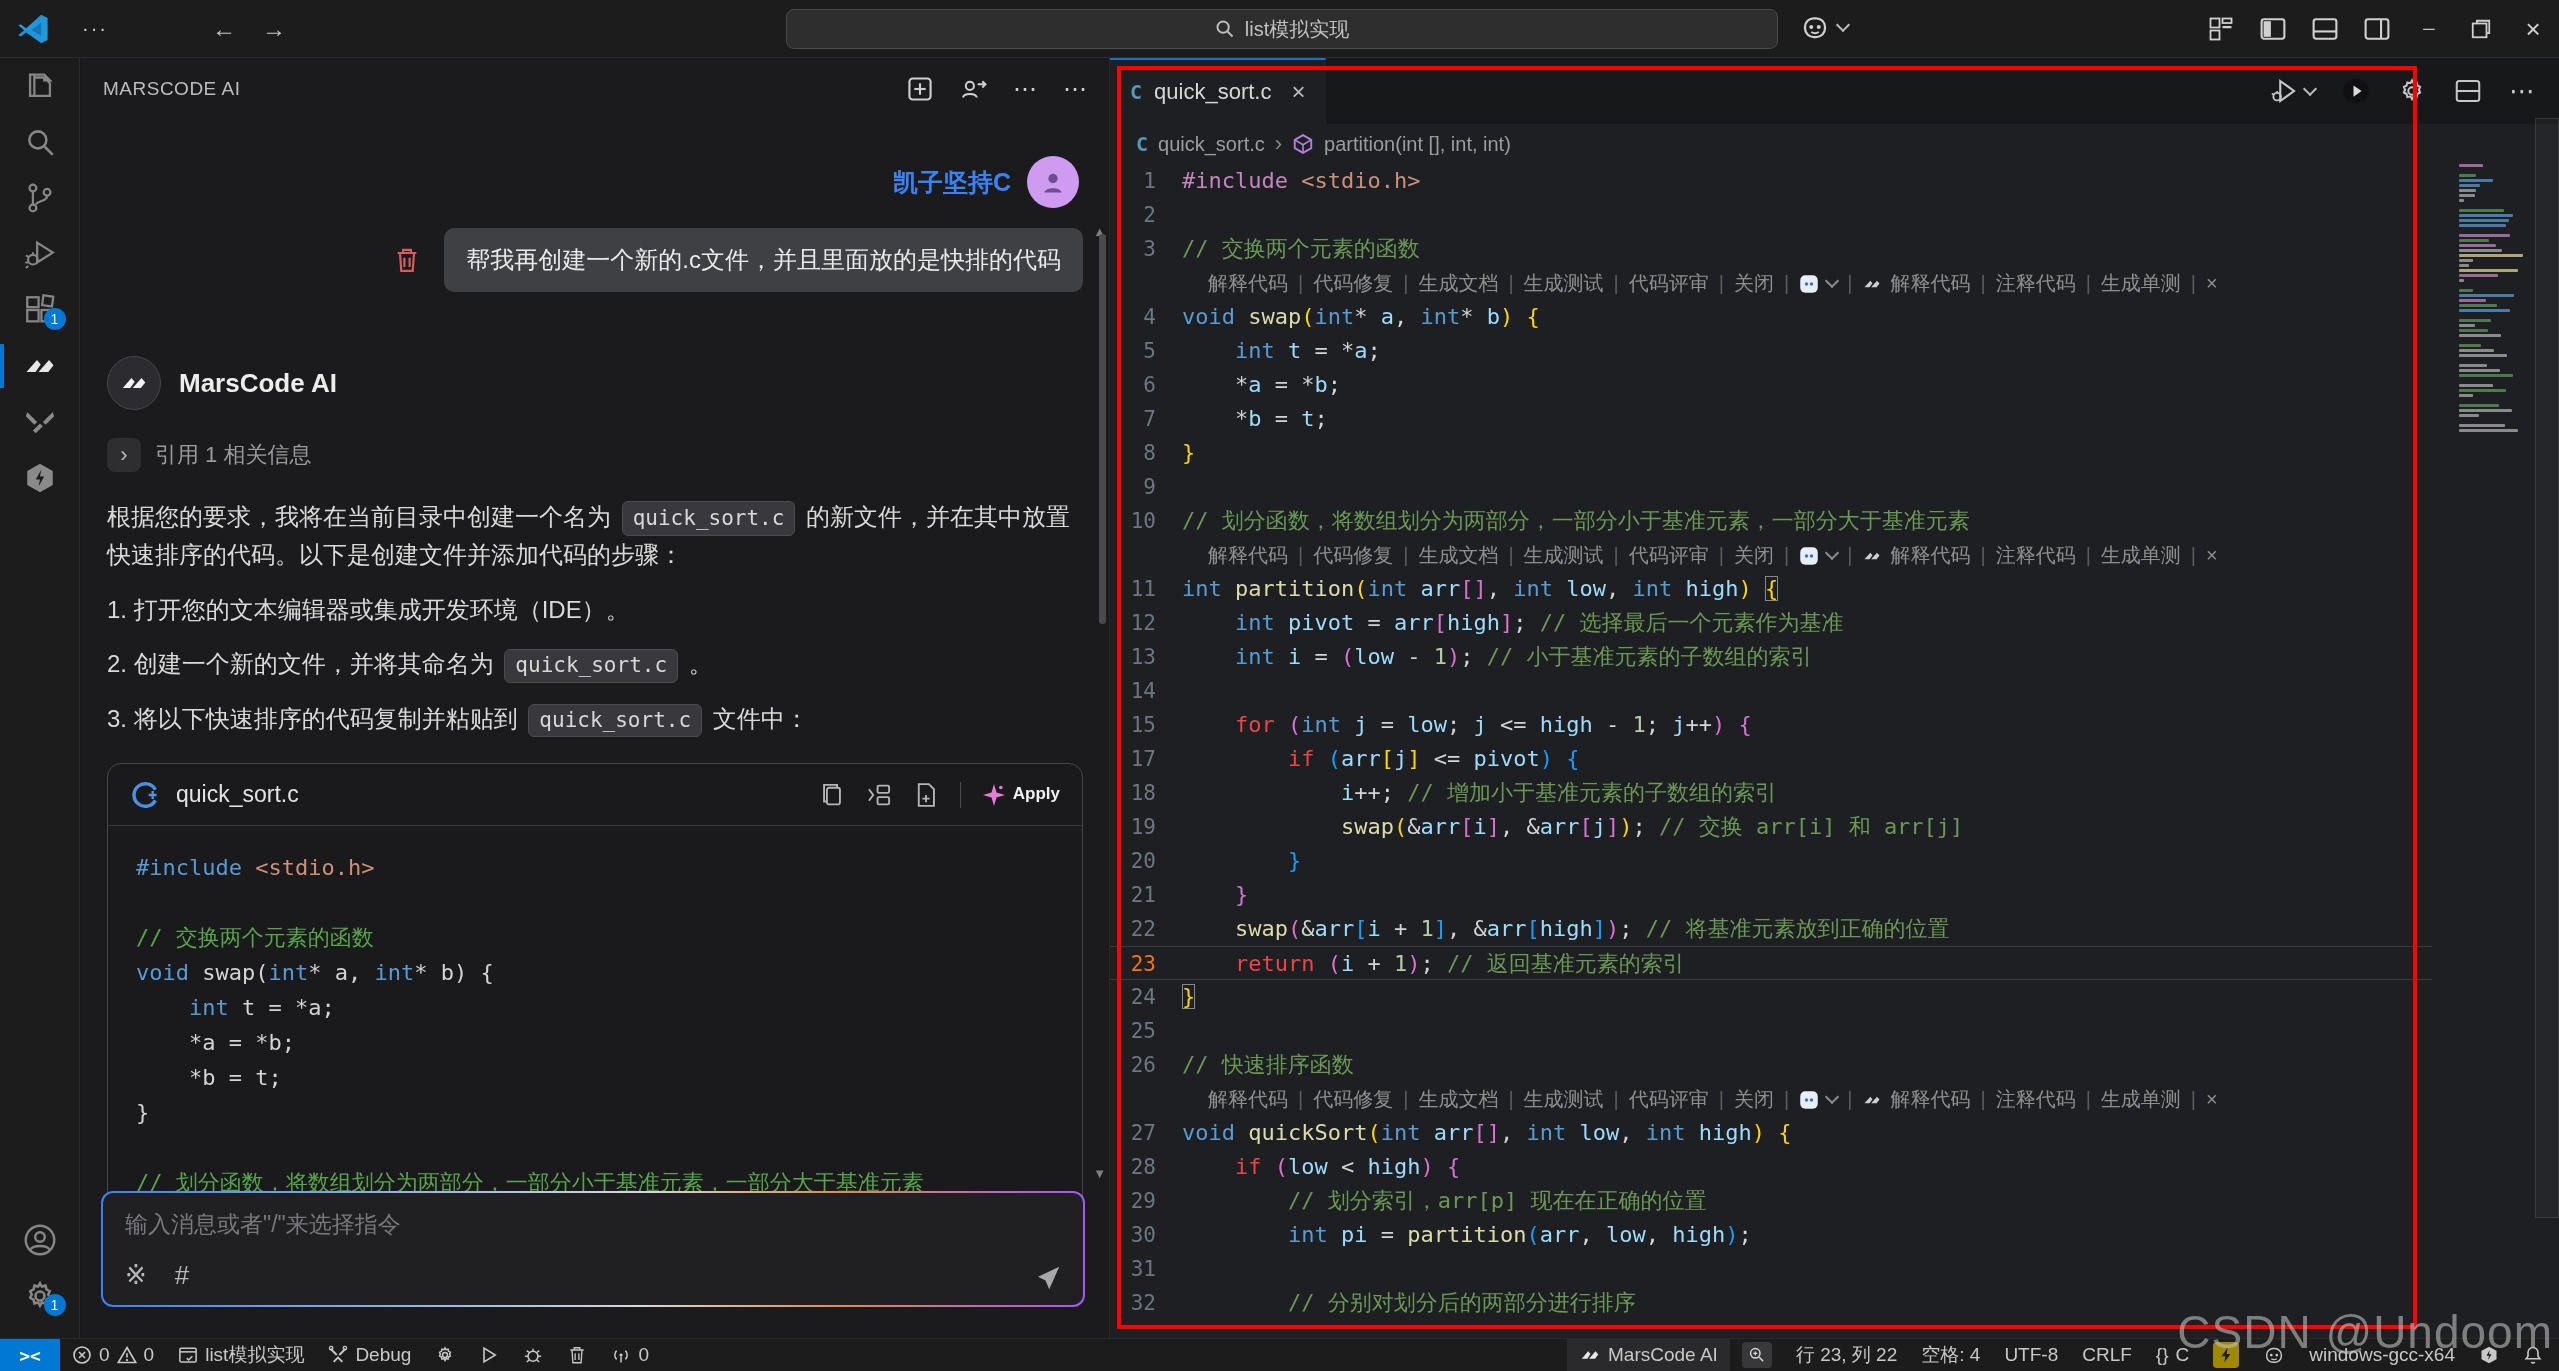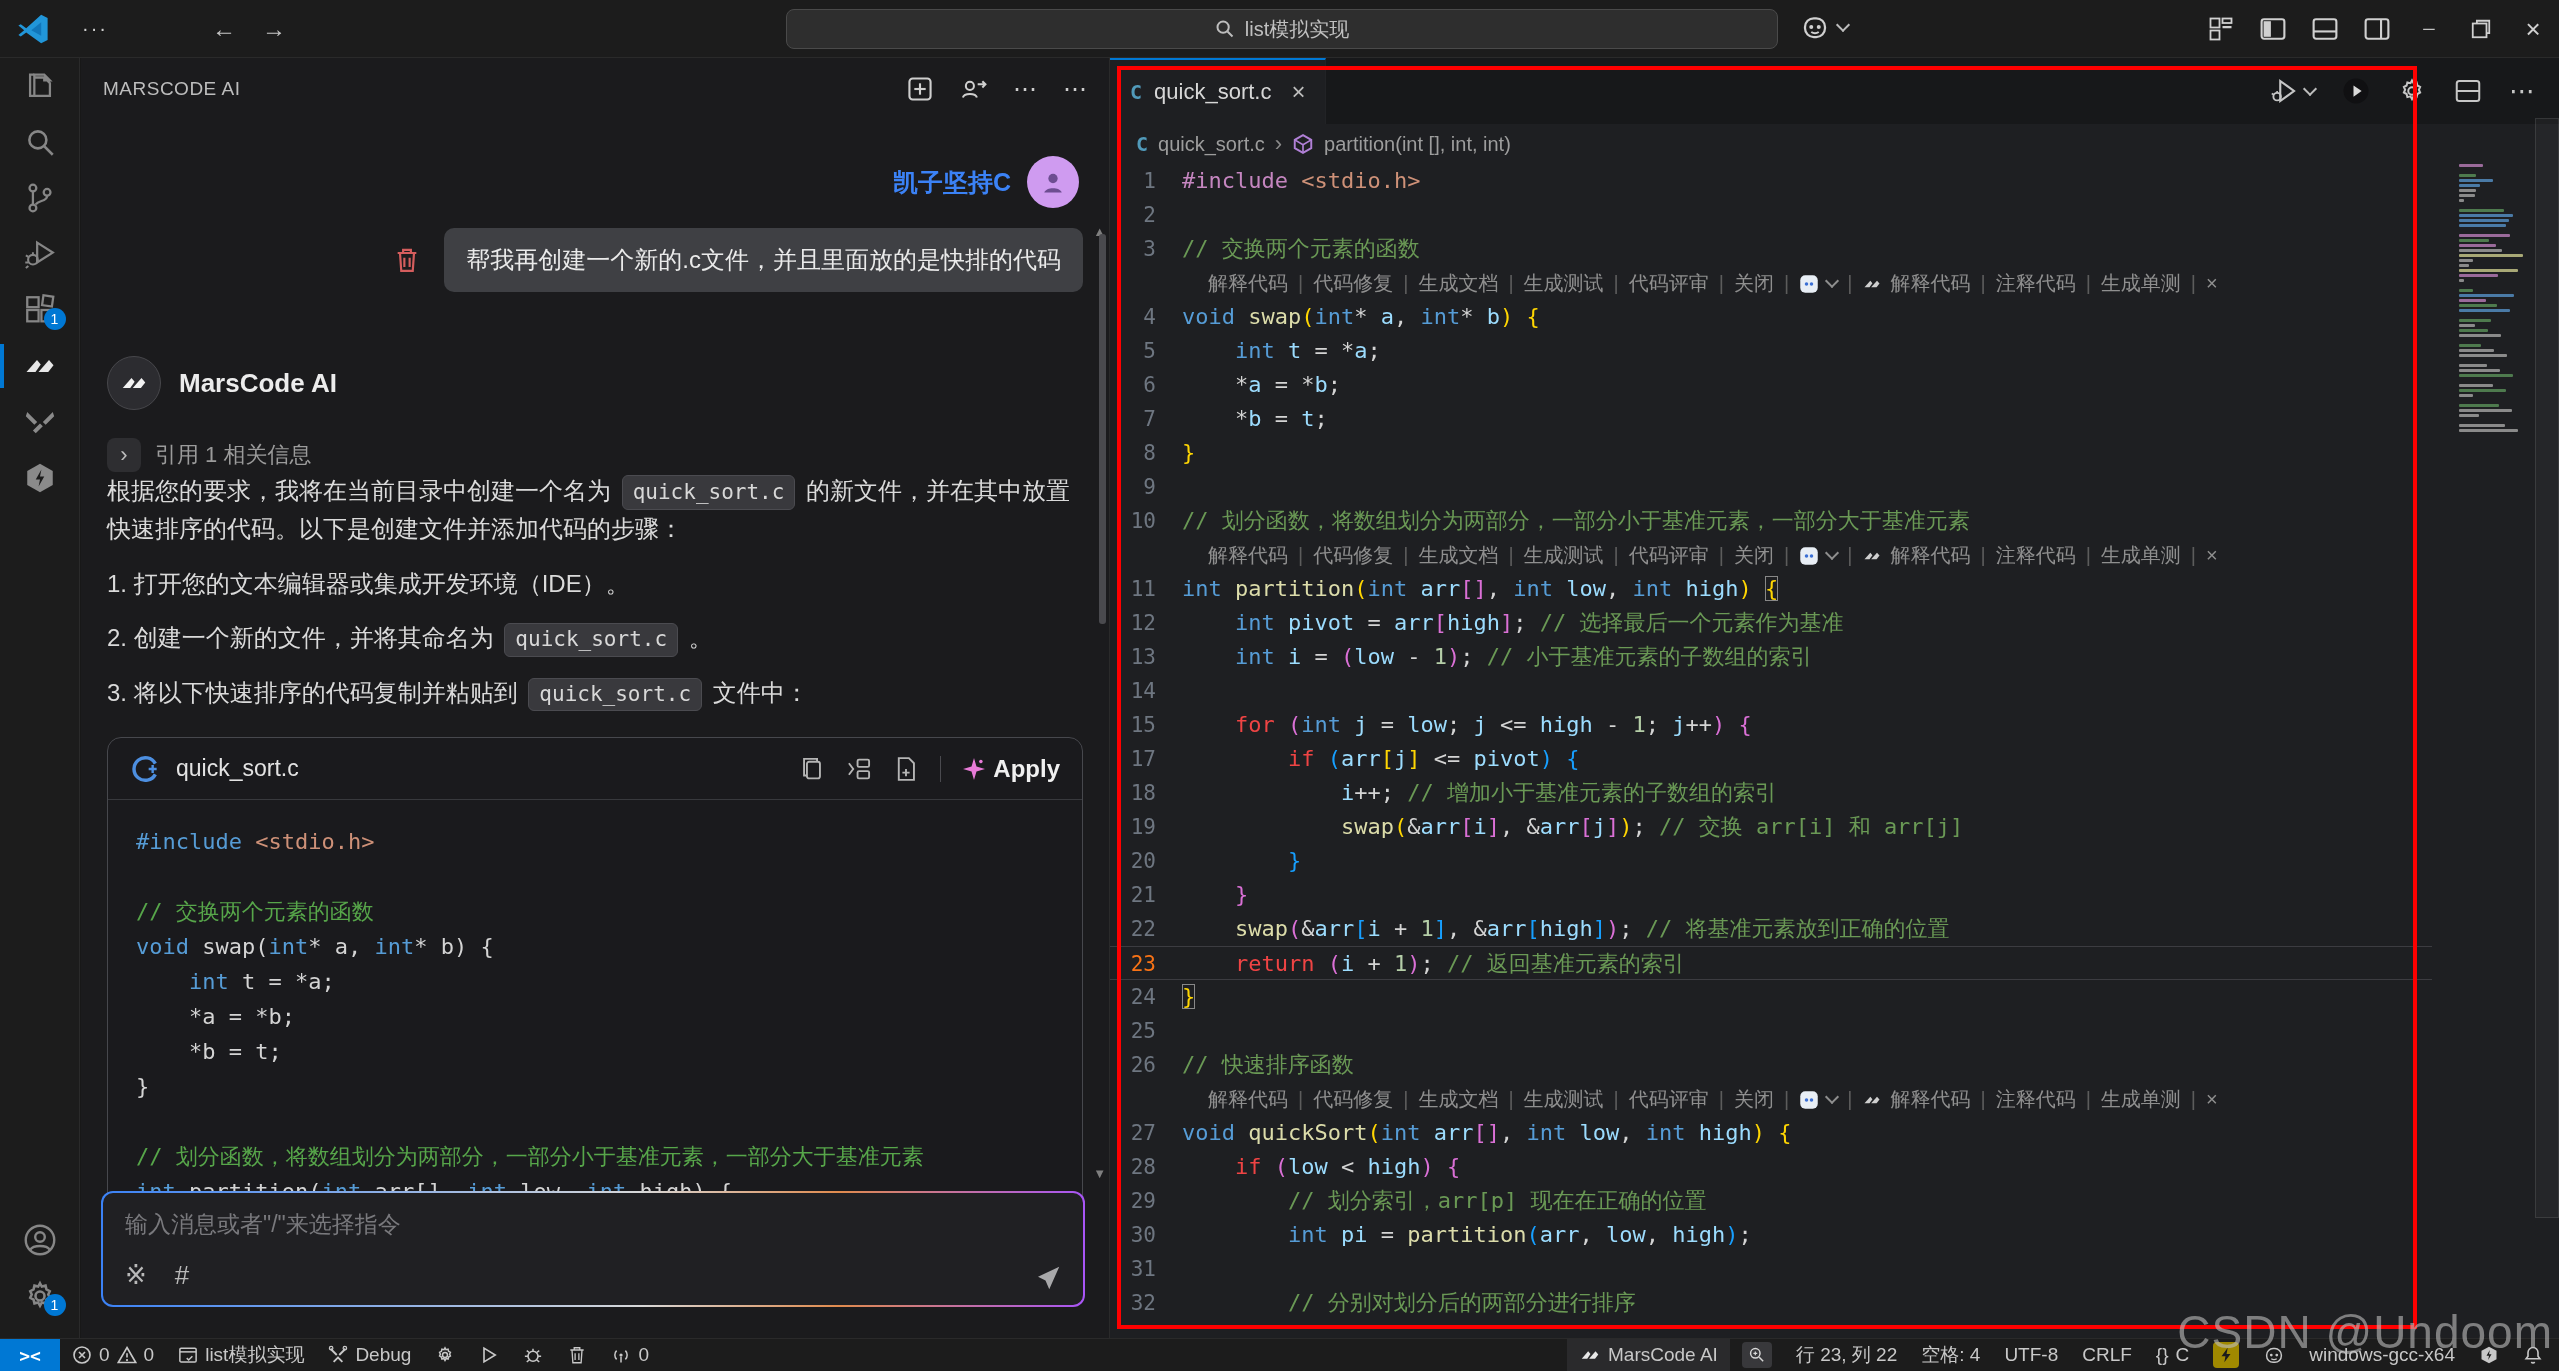--- a/index.html
+++ b/index.html
@@ -47,31 +47,31 @@
   .avatar-user{width:52px;height:52px;border-radius:50%;background:#cf9bf0;display:flex;align-items:center;justify-content:center;}
   .bubble-row{display:flex;justify-content:flex-end;align-items:center;gap:24px;margin-top:20px;}
   .bubble{background:#3f4044;border-radius:10px;padding:16px 22px;font-size:24px;color:#eaeaea;max-width:860px;}
   .ai-row{display:flex;align-items:center;gap:18px;margin-top:64px;}
   .avatar-ai{width:54px;height:54px;border-radius:50%;background:#2c2c30;border:1px solid #47474b;
     display:flex;align-items:center;justify-content:center;}
   .ai-name{font-size:26px;font-weight:bold;color:#ececec;}
   .ref-row{display:flex;align-items:center;gap:14px;margin-top:28px;color:#9b9b9b;font-size:22px;}
   .ref-btn{width:34px;height:34px;border-radius:8px;background:#2e2e31;display:flex;align-items:center;
     justify-content:center;color:#bdbdbd;font-size:22px;}
-  .ai-para{font-size:24px;line-height:1.58;color:#dadada;max-width:980px;}
+  .ai-para{margin-top:26px;font-size:24px;line-height:1.58;color:#dadada;max-width:980px;}
   .step{margin-top:18px;font-size:24px;color:#dadada;line-height:1.5;}
   .chip{display:inline-block;background:#39393d;border:1px solid #4b4b50;border-radius:6px;
     padding:0 10px;margin:0 4px;font-family:"DejaVu Sans Mono",monospace;font-size:21px;color:#d8d8d8;}
   
   #chat-codeblock{margin-top:26px;border:1px solid #47484d;border-radius:14px;background:#1a1a1d;overflow:hidden;}
   .cb-header{height:62px;display:flex;align-items:center;padding:0 22px;border-bottom:1px solid #38393d;gap:14px;}
   .cb-filename{font-size:23px;color:#e3e3e3;}
   .cb-icons{margin-left:auto;display:flex;align-items:center;gap:22px;color:#b5b5b5;}
   .cb-divider{width:1px;height:26px;background:#4a4a4f;}
-  .apply-btn{display:flex;align-items:center;gap:8px;font-size:24px;font-weight:bold;color:#f0f0f0;}
+  .apply-btn{display:flex;gap:8px;font-size:17px;font-weight:bold;color:#f0f0f0;}
   .cb-code{padding:24px 28px;font-size:22px;line-height:35px;white-space:pre;}
   
   #input-wrap{position:absolute;left:20px;right:24px;top:1133px;height:116px;border-radius:12px;
     padding:2px;background:linear-gradient(90deg,#3b82f6,#d8d8d8 55%,#e08b4e 75%,#a855f7);}
   #input-inner{width:100%;height:100%;border-radius:10px;background:#202023;position:relative;}
   #input-placeholder{position:absolute;left:22px;top:16px;font-size:23px;color:#79797d;}
   .input-icons{position:absolute;left:22px;bottom:14px;display:flex;gap:28px;font-size:26px;color:#b9b9b9;}
   #send-btn{position:absolute;right:20px;bottom:12px;color:#9d9d9f;}
   .chat-scrollbar{position:absolute;right:3px;top:176px;width:7px;height:390px;background:#4a4a4e;border-radius:3px;}
   .scroll-arrow{position:absolute;right:3px;color:#7f7f7f;font-size:13px;}

